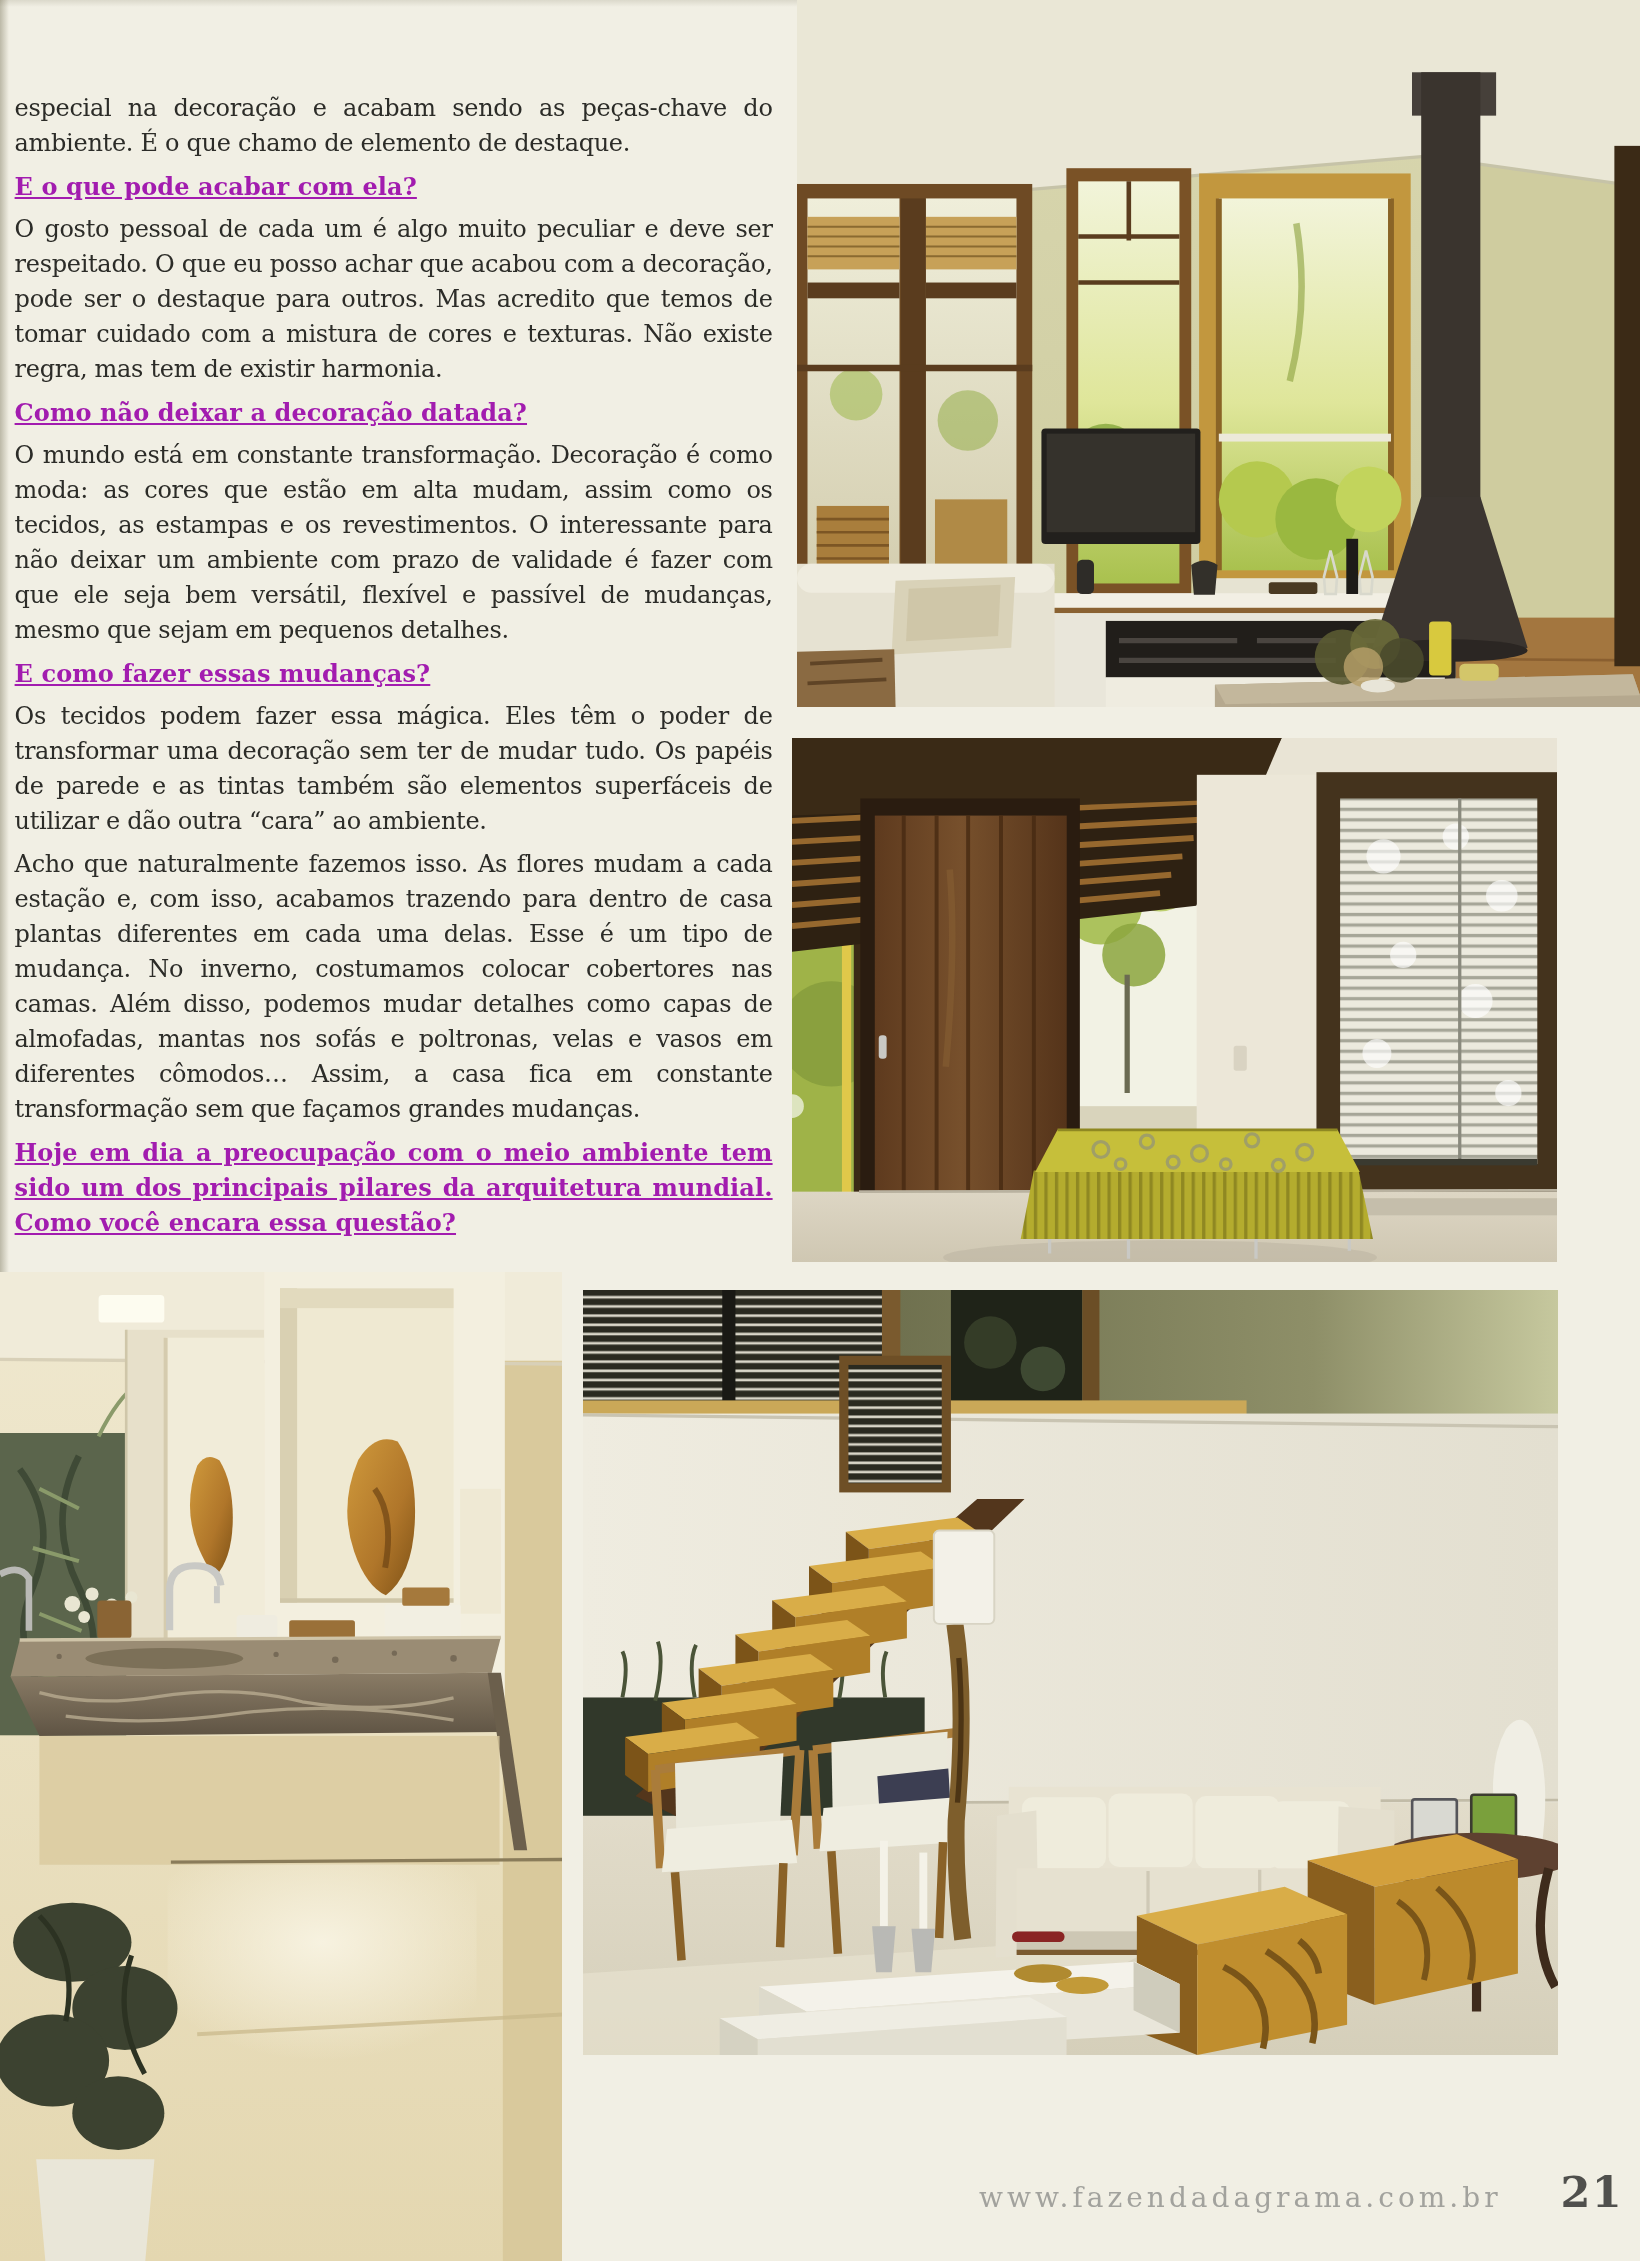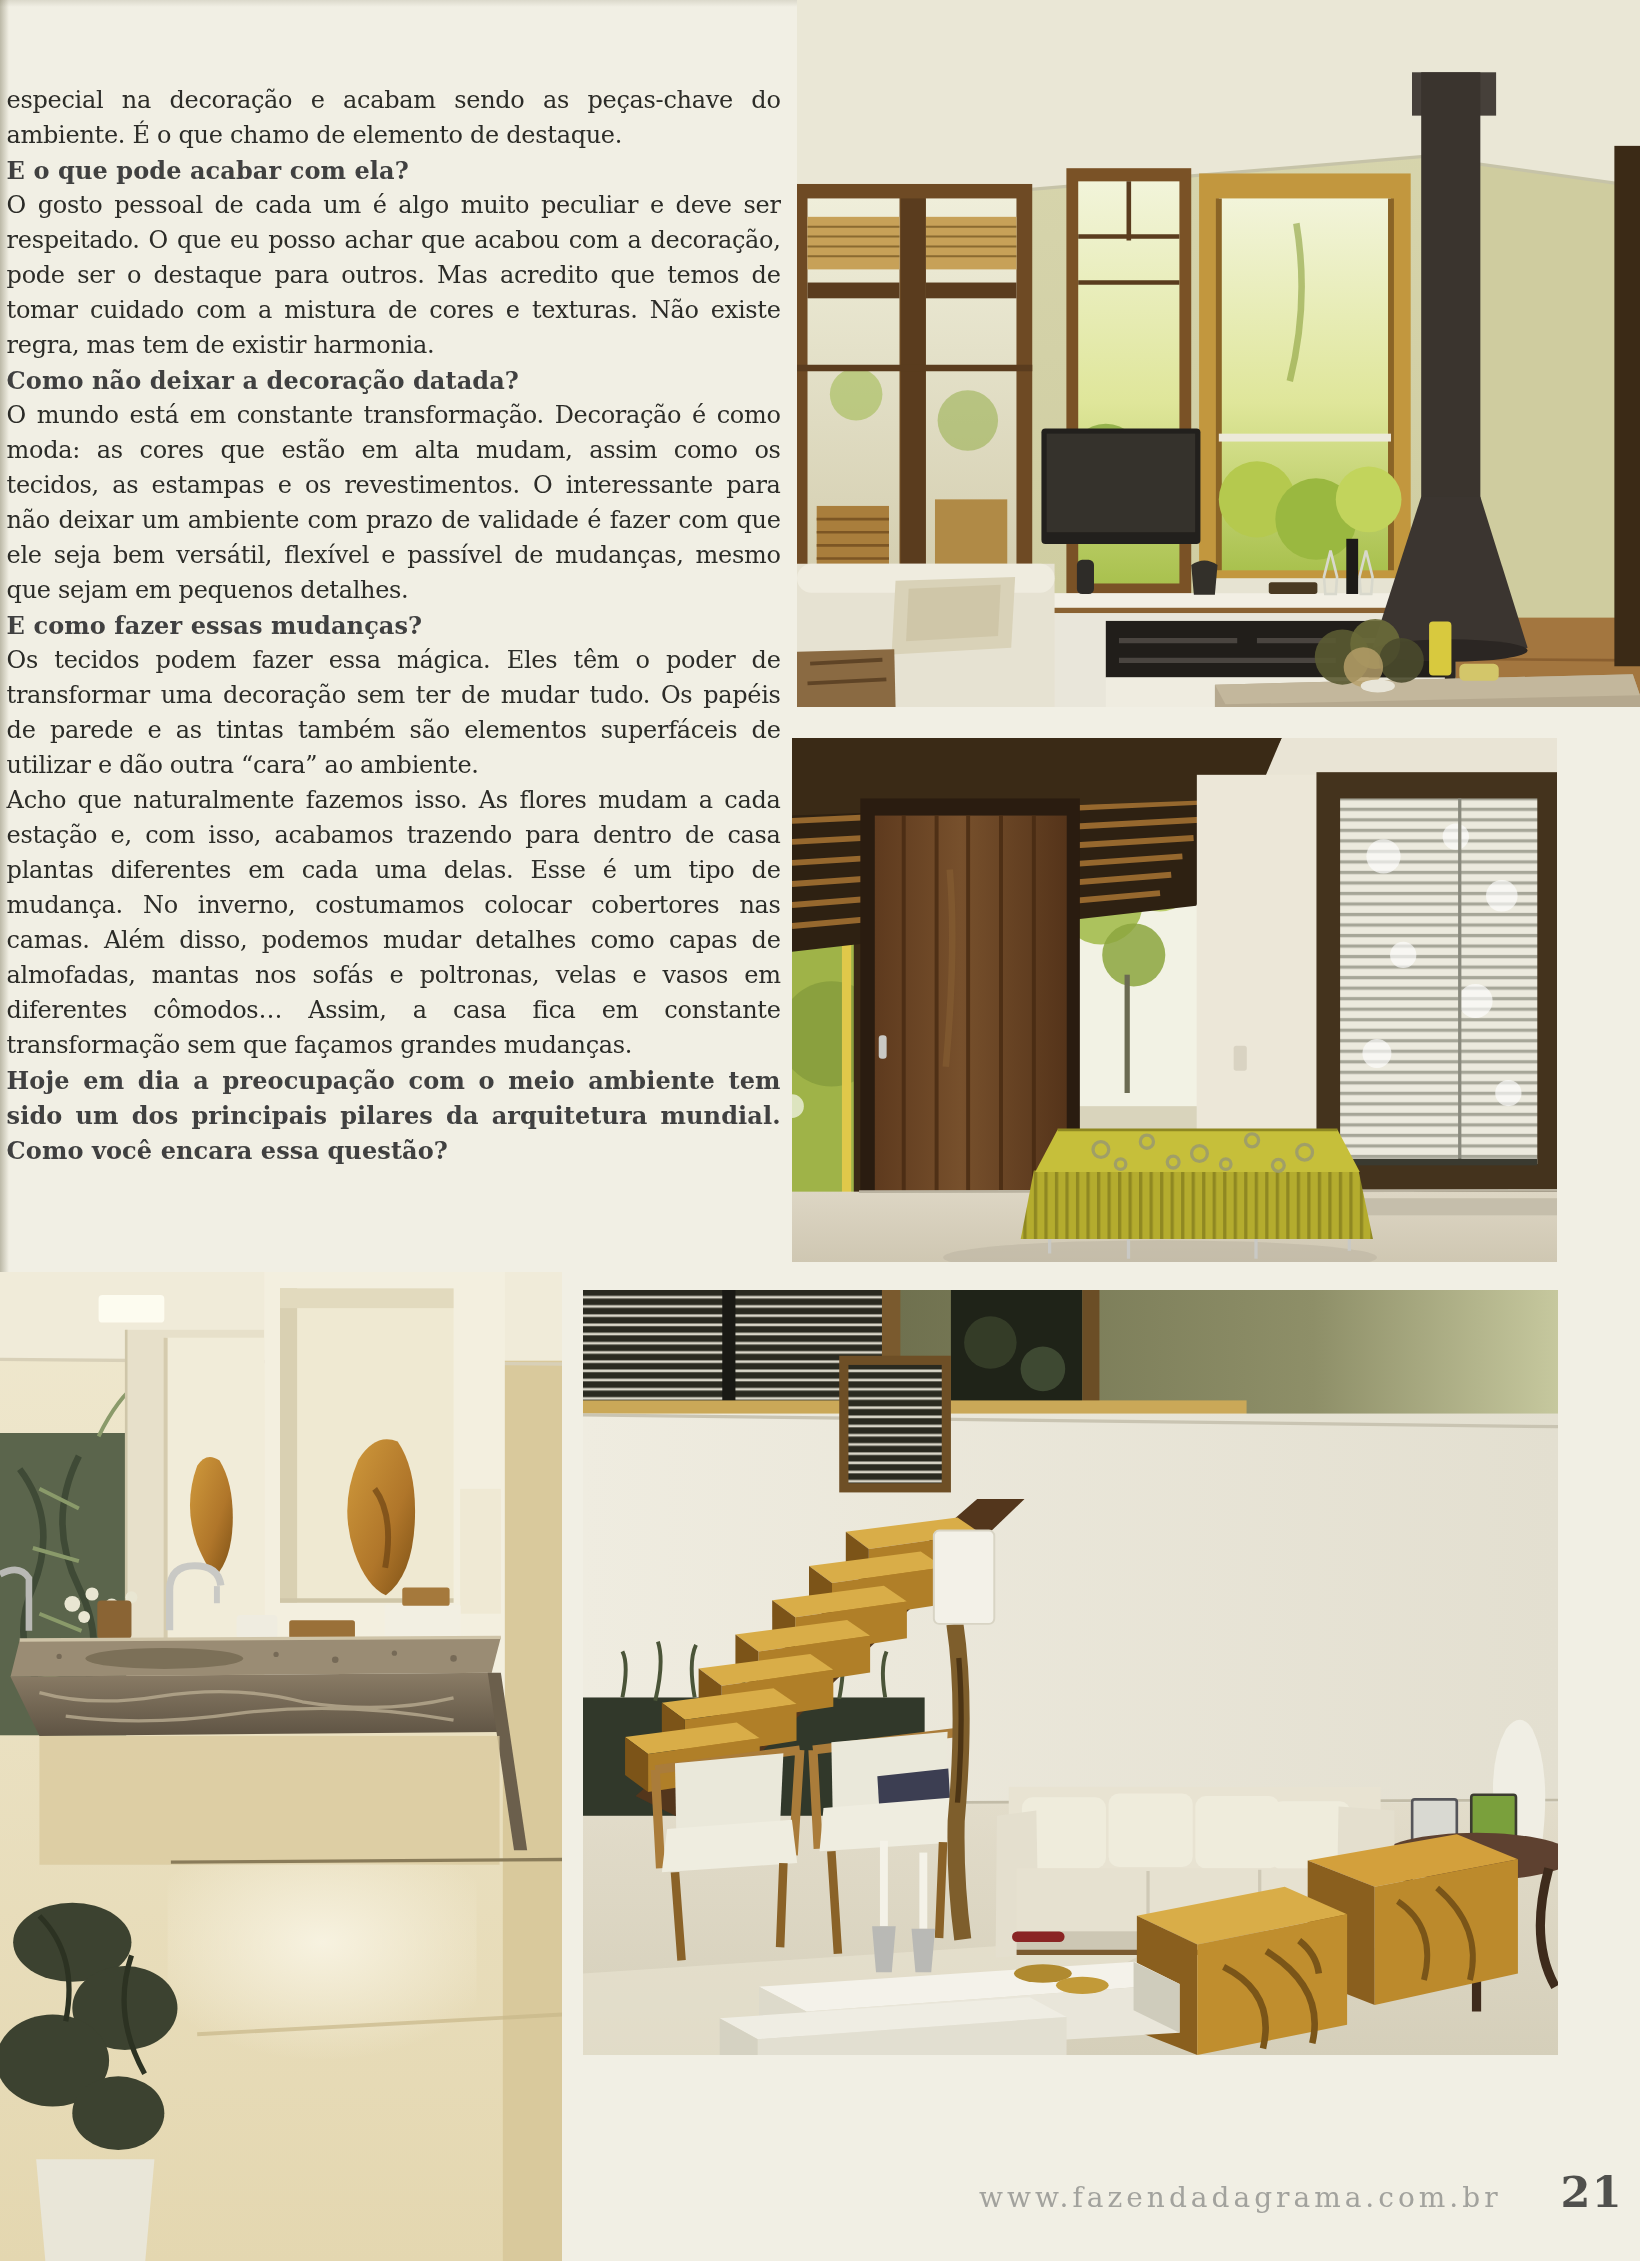--- a/index.html
+++ b/index.html
@@ -16,30 +16,31 @@
   }
   .page-edge-top{
     position:absolute;left:0;top:0;width:1641px;height:6.6px;
     background:linear-gradient(180deg, rgba(120,115,90,.18), rgba(120,115,90,0));
     pointer-events:none;
   }
   .article{
     position:absolute;left:6.6px;top:83px;width:774px;
   }
   .article p{
-    margin:0;
+    margin:8px;
     font-size:24px;line-height:35px;
     letter-spacing:-0.3px;
     text-align:justify;
     color:#2c2c28;
   }
   .article p.question{
-    color:#404040;
+    color:#a21caf;
     font-weight:bold;
     letter-spacing:0.1px;
+    text-decoration:underline;
   }
   .photo{
     position:absolute;overflow:hidden;background:#d8d4c0;
   }
   .photo svg{display:block;width:100%;height:100%;}
   #photo-living-room{left:797px;top:0;width:843px;height:707px;}
   #photo-entrance-hall{left:792px;top:738px;width:765px;height:524px;}
   #photo-bathroom{left:0;top:1272px;width:562px;height:989px;}
   #photo-living-room-stairs{left:583px;top:1290px;width:975px;height:765px;}
   .footer{

